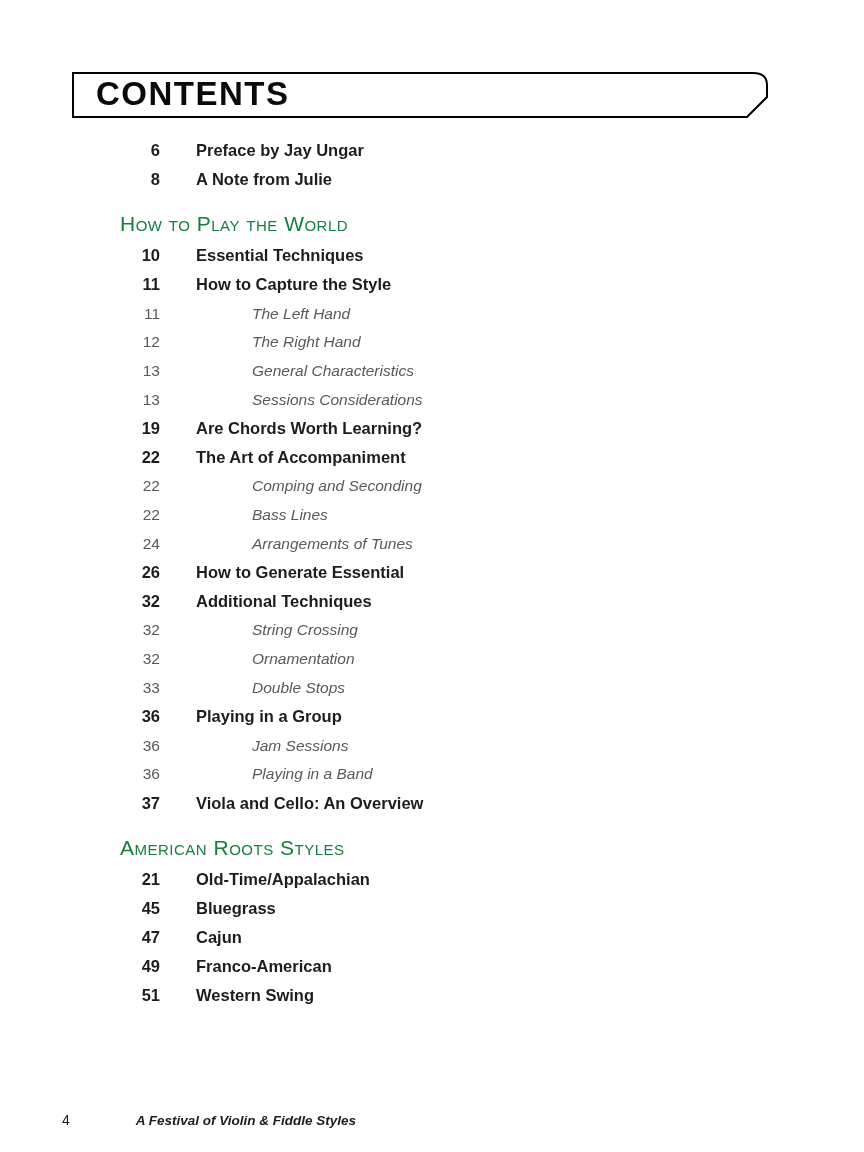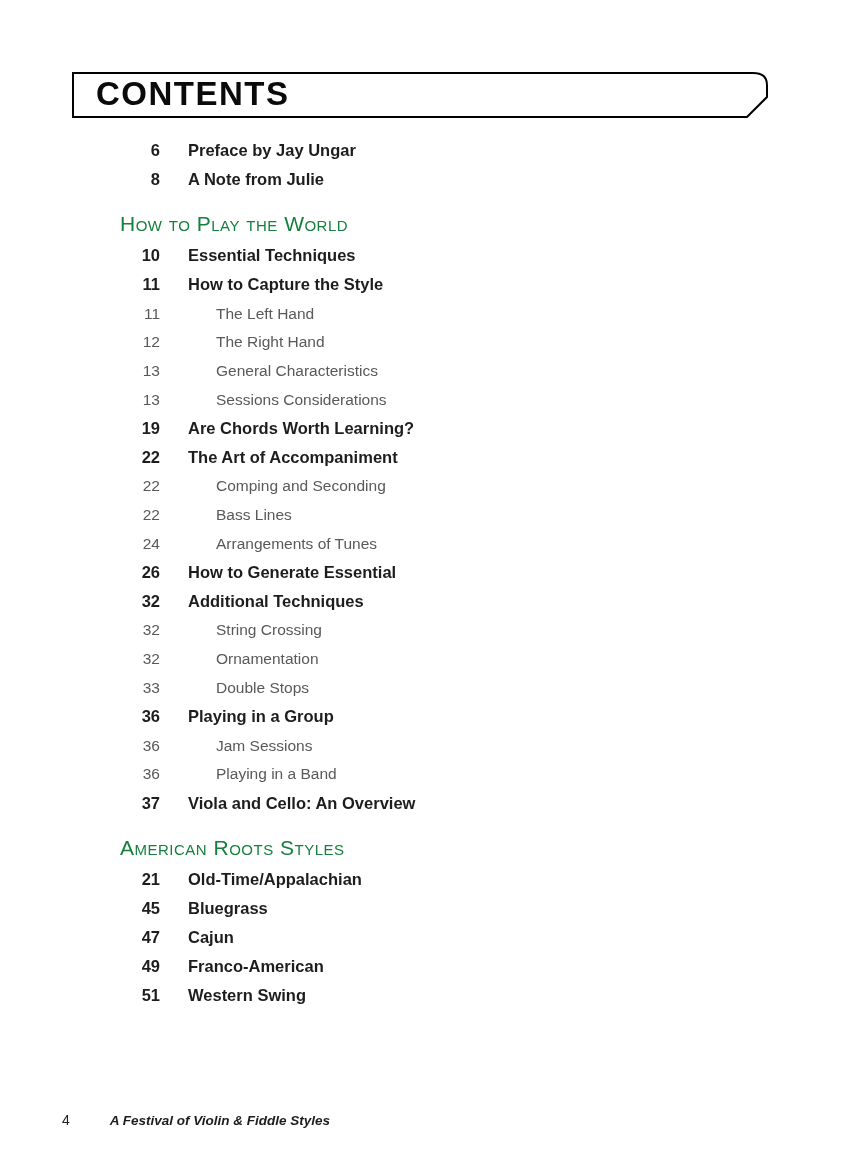--- a/index.html
+++ b/index.html
@@ -67,43 +67,43 @@
   .toc-num {
     width: 40px;
     text-align: right;
     flex: 0 0 auto;
   }
   .toc-row.level-1 {
     font-size: 16.5px;
     font-weight: 700;
     color: #1d1d1f;
   }
-  .toc-row.level-1 .toc-label { margin-left: 28px; }
+  .toc-row.level-1 .toc-label { margin-left: 36px; }
   .toc-row.level-2 {
     font-size: 15.5px;
     font-weight: 400;
     color: #58595b;
   }
-  .toc-row.level-2 .toc-label { margin-left: 56px; }
+  .toc-row.level-2 .toc-label { margin-left: 92px; font-style: italic; }
 
   
   .footer {
     position: absolute;
     left: 62px;
     top: 1112px;
     display: flex;
     align-items: baseline;
   }
   .footer-page-num {
     font-size: 14px;
     font-weight: 400;
     color: #1d1d1f;
   }
   .footer-book-title {
-    margin-left: 40px;
+    margin-left: 66px;
     font-size: 13.5px;
     font-weight: 700;
     font-style: italic;
     color: #1d1d1f;
   }
 </style>
 </head>
 <body>
 
 <div class="contents-box">

